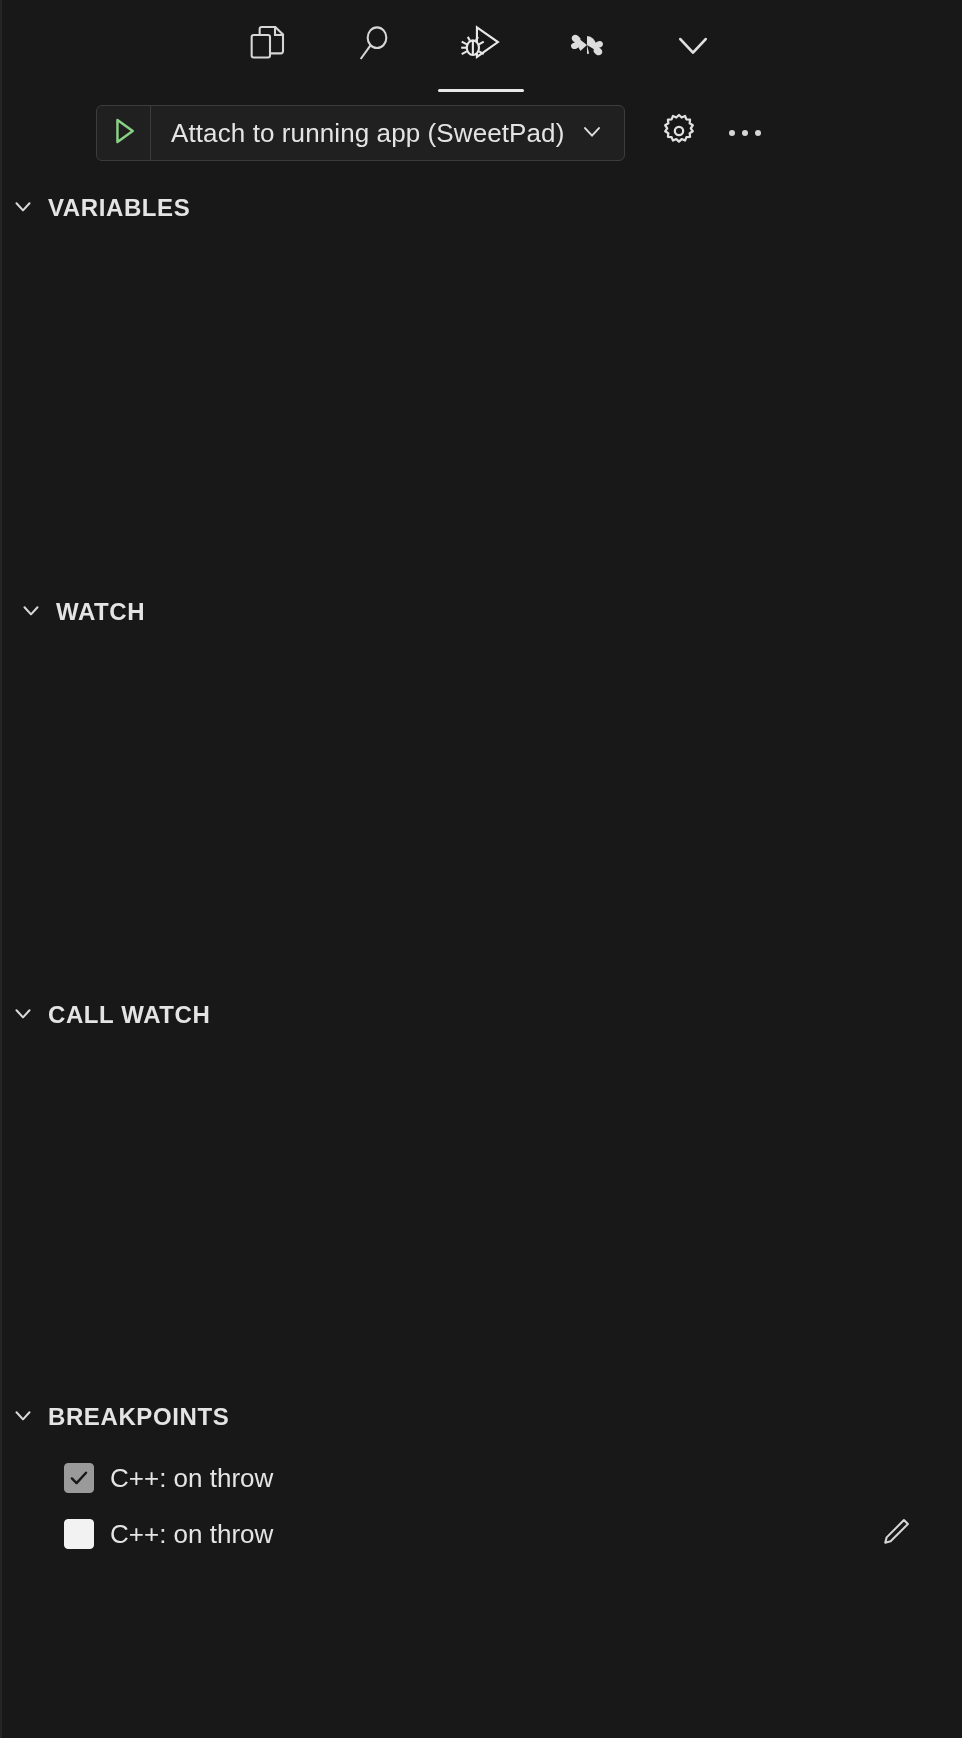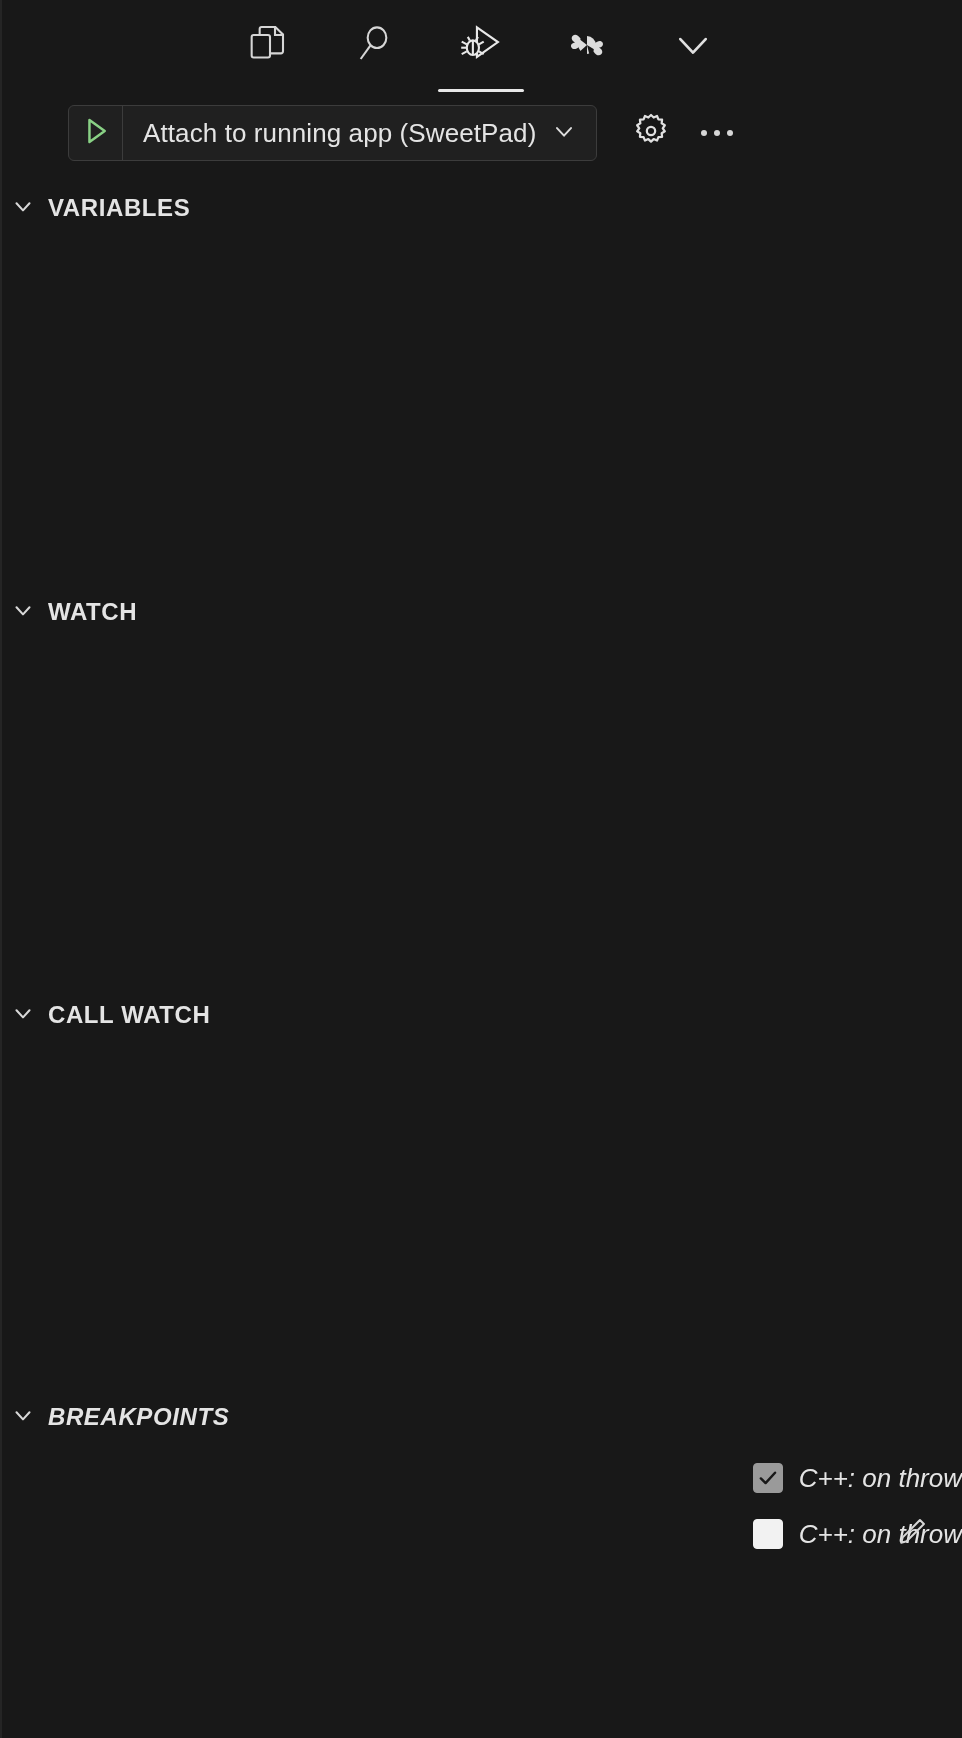--- a/index.html
+++ b/index.html
@@ -44,21 +44,21 @@
     height: 3px;
     background: #e7e7e7;
     border-radius: 2px;
   }
 
   
   .debug-toolbar {
     height: 82px;
     display: flex;
     align-items: center;
-    padding: 0 16px 0 68px;
+    padding: 0 16px 0 96px;
     gap: 0;
   }
   .config-select {
     display: flex;
     align-items: center;
     height: 56px;
     border: 1px solid #3c3c3c;
     border-radius: 6px;
     background: #202020;
     overflow: hidden;
@@ -127,35 +127,34 @@
     font-weight: bold;
     letter-spacing: 0.6px;
     color: #e4e4e4;
   }
   .chev { flex: none; }
 
   .section-body { position: relative; }
 
   
   #sec-variables  { position: absolute; top: 11px;   left: 0; right: 0; }
-  #sec-watch      { position: absolute; top: 415px;  left: 0; right: 0; }
+  #sec-watch      { position: absolute; top: 415px;  left: 8px; right: 0; }
   #sec-callstack  { position: absolute; top: 818px;  left: 0; right: 0; }
-  #sec-breakpoints{ position: absolute; top: 1220px; left: 0; right: 0; font-style: italic; }
+  #sec-breakpoints{ position: absolute; top: 1220px; left: 0; right: 16px; }
 
   
   .bp-list { padding-top: 10px; }
   .bp-row {
     position: relative;
     display: flex;
     align-items: center;
     gap: 16px;
     height: 56px;
     padding-left: 64px;
     cursor: pointer;
-    justify-content: flex-end;
   }
   .bp-check {
     width: 30px;
     height: 30px;
     border-radius: 4px;
     flex: none;
     display: flex;
     align-items: center;
     justify-content: center;
     cursor: pointer;

